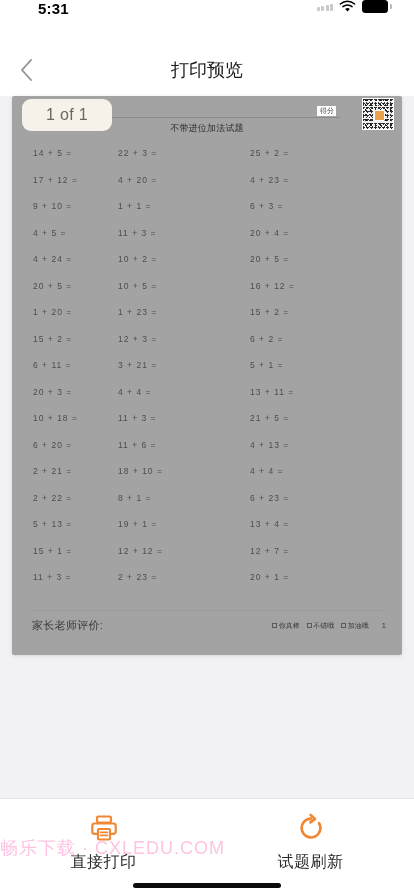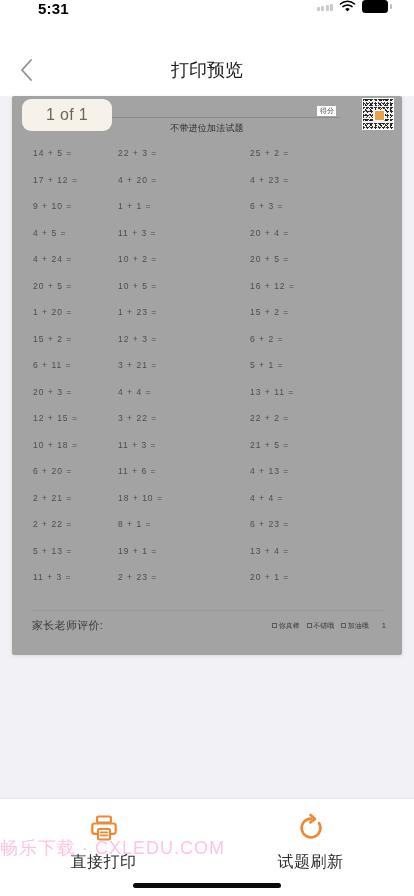--- a/index.html
+++ b/index.html
@@ -255,25 +255,20 @@
           <div class="pcell c1">6 + 11 =</div>
           <div class="pcell c2">3 + 21 =</div>
           <div class="pcell c3">5 + 1 =</div>
         </div>
       <div class="prow">
           <div class="pcell c1">20 + 3 =</div>
           <div class="pcell c2">4 + 4 =</div>
           <div class="pcell c3">13 + 11 =</div>
         </div>
       <div class="prow">
-          <div class="pcell c1">12 + 15 =</div>
-          <div class="pcell c2">3 + 22 =</div>
-          <div class="pcell c3">22 + 2 =</div>
-        </div>
-      <div class="prow">
           <div class="pcell c1">10 + 18 =</div>
           <div class="pcell c2">11 + 3 =</div>
           <div class="pcell c3">21 + 5 =</div>
         </div>
       <div class="prow">
           <div class="pcell c1">6 + 20 =</div>
           <div class="pcell c2">11 + 6 =</div>
           <div class="pcell c3">4 + 13 =</div>
         </div>
       <div class="prow">
@@ -283,20 +278,25 @@
         </div>
       <div class="prow">
           <div class="pcell c1">2 + 22 =</div>
           <div class="pcell c2">8 + 1 =</div>
           <div class="pcell c3">6 + 23 =</div>
         </div>
       <div class="prow">
           <div class="pcell c1">5 + 13 =</div>
           <div class="pcell c2">19 + 1 =</div>
           <div class="pcell c3">13 + 4 =</div>
+        </div>
+      <div class="prow">
+          <div class="pcell c1">15 + 1 =</div>
+          <div class="pcell c2">12 + 12 =</div>
+          <div class="pcell c3">12 + 7 =</div>
         </div>
       <div class="prow">
           <div class="pcell c1">11 + 3 =</div>
           <div class="pcell c2">2 + 23 =</div>
           <div class="pcell c3">20 + 1 =</div>
         </div>
     </div>
 
     <div class="sheet-foot">
       <div class="foot-rule"></div>

